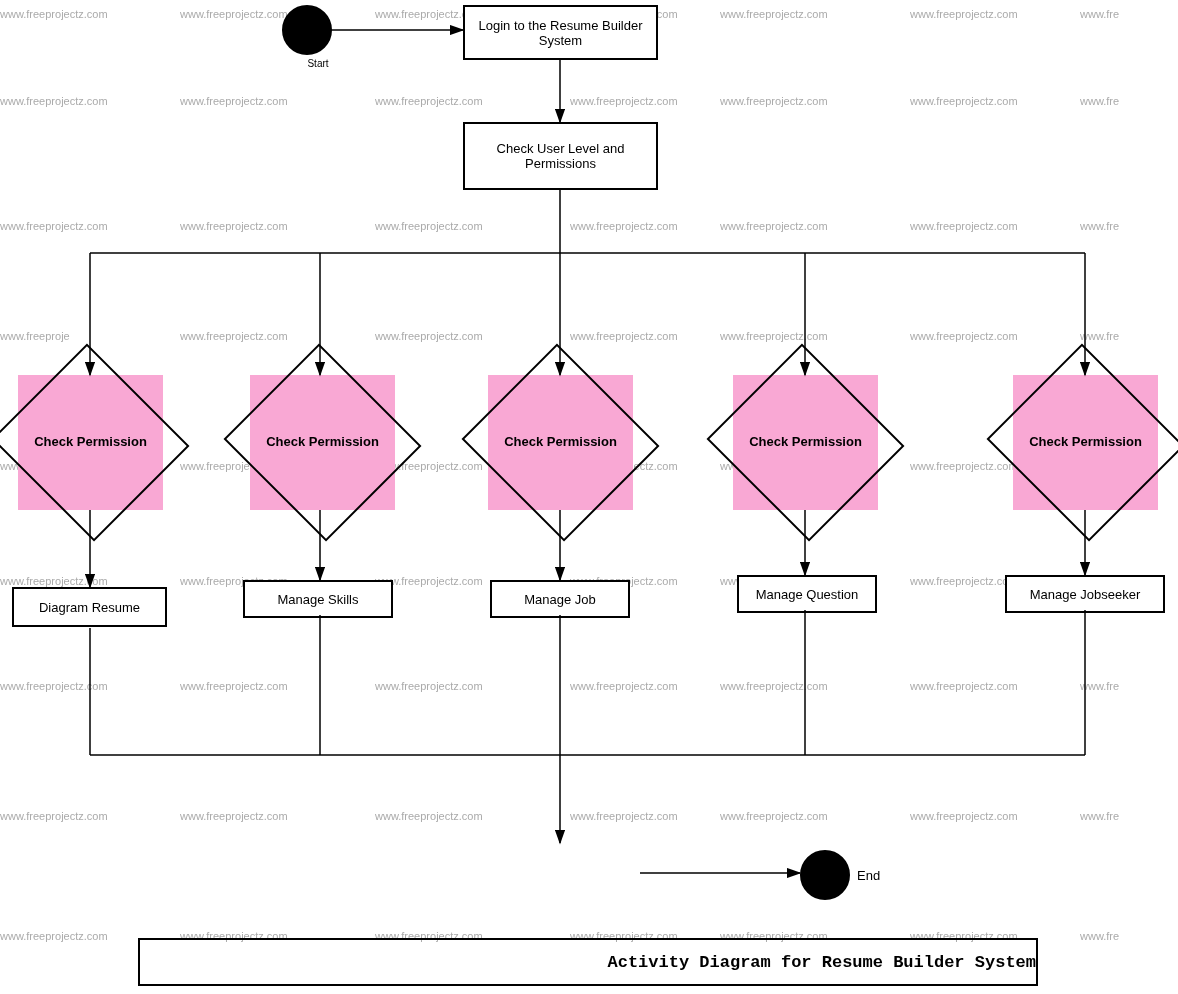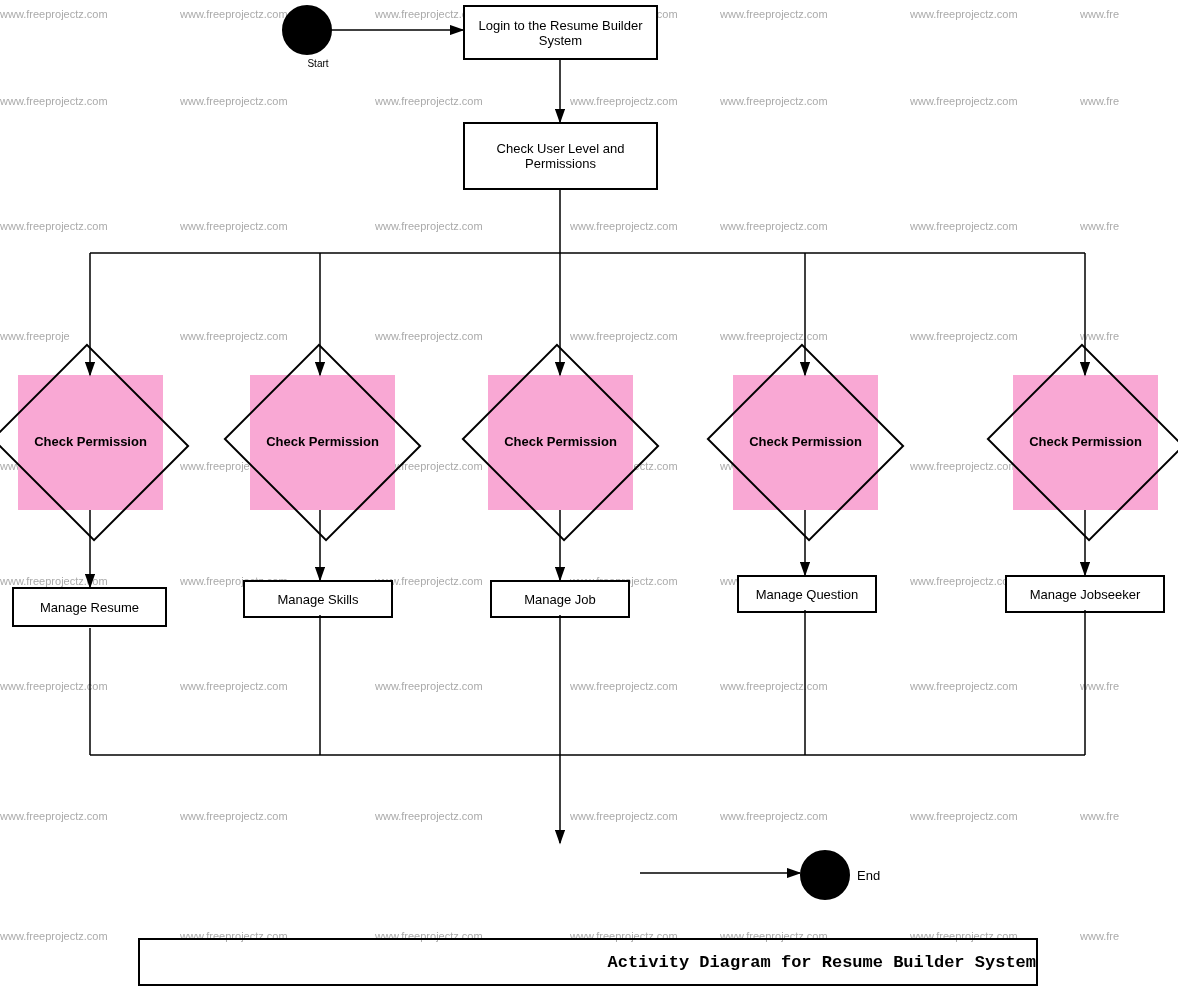--- a/index.html
+++ b/index.html
@@ -286,21 +286,21 @@
     <div class="diamond-inner"></div>
     <div class="diamond-label">Check Permission</div>
   </div>
 
   <div class="node-diamond" style="left:1013px;top:375px;width:145px;height:135px;">
     <div class="diamond-inner"></div>
     <div class="diamond-label">Check Permission</div>
   </div>
 
   <div class="node-rect" style="left:12px;top:587px;width:155px;height:40px;">
-    <span>Manage Resume</span>
+    <span>Diagram Resume</span>
   </div>
 
   <div class="node-rect" style="left:243px;top:580px;width:150px;height:38px;align-items:center;">
     <span>Manage Skills</span>
   </div>
 
   <div class="node-rect" style="left:490px;top:580px;width:140px;height:38px;">
     <span>Manage Job</span>
   </div>
 

